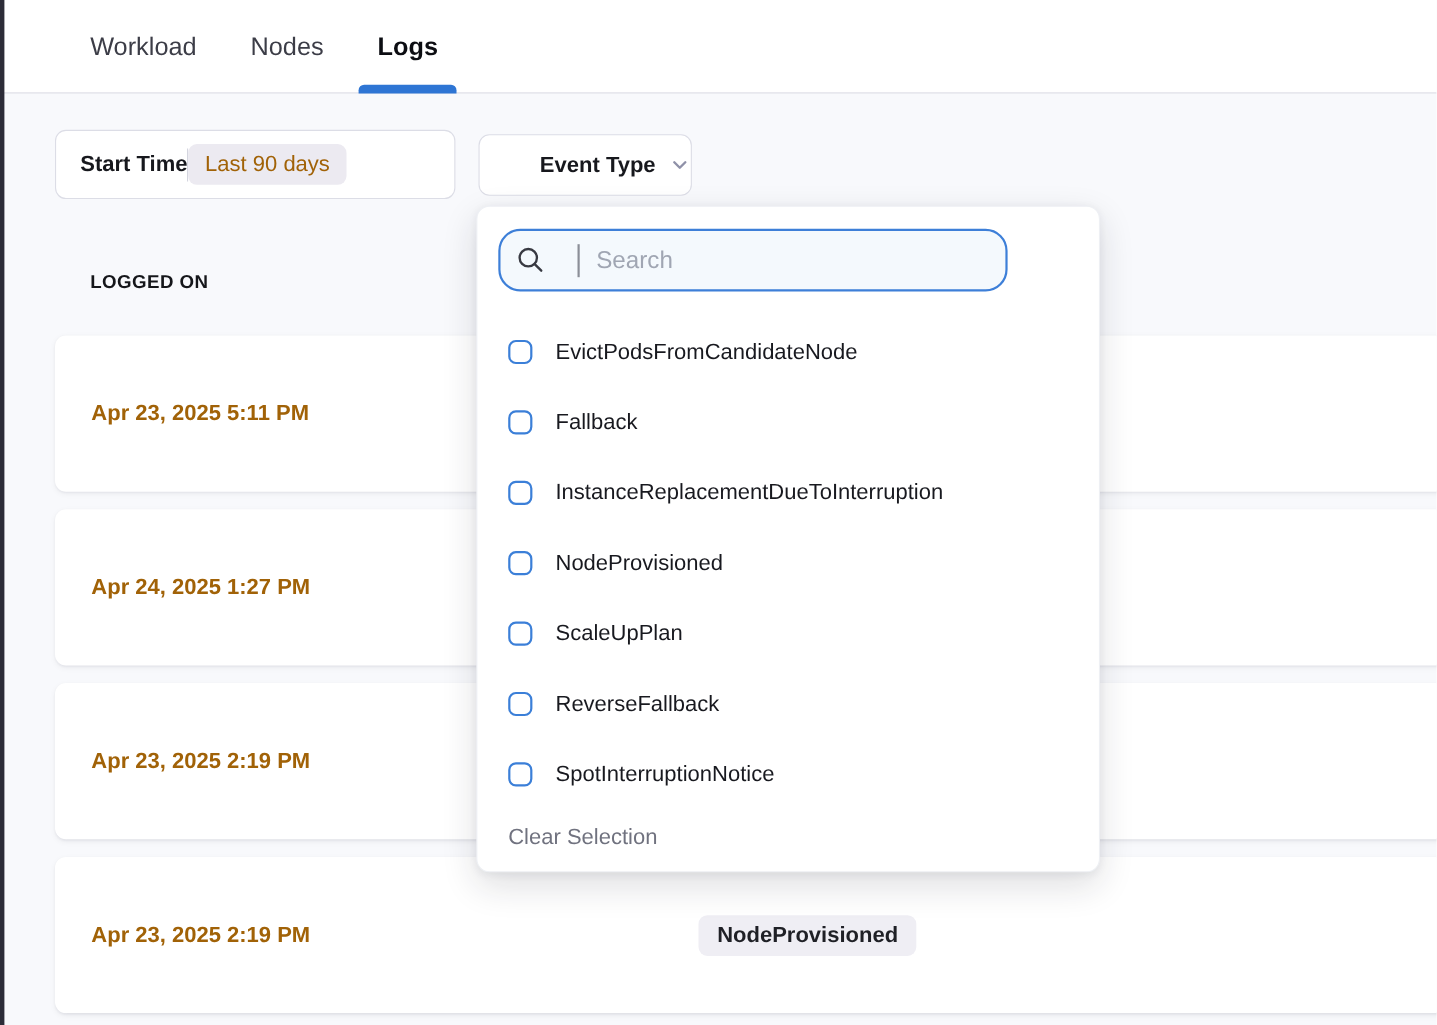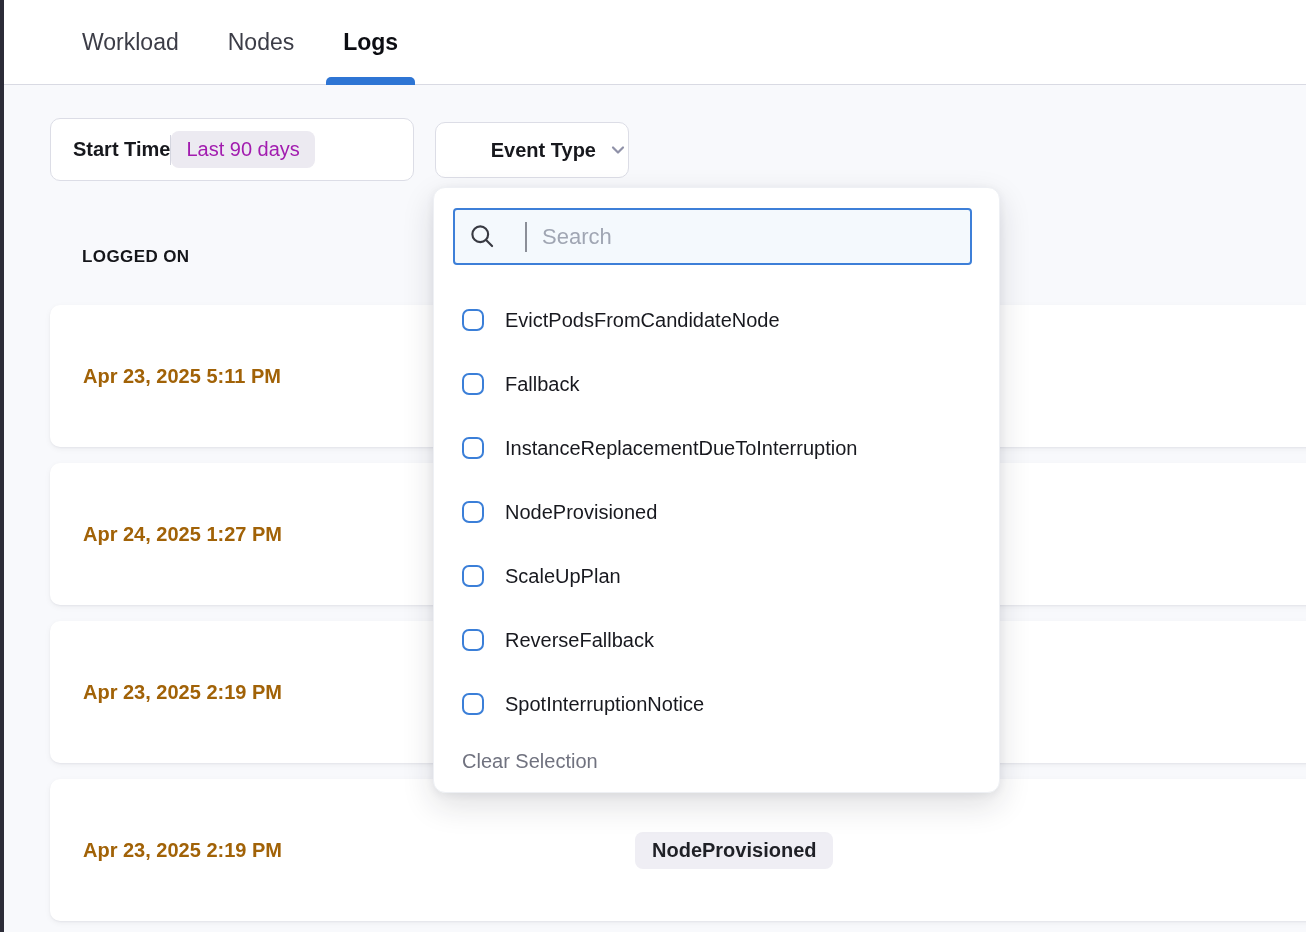--- a/index.html
+++ b/index.html
@@ -42,40 +42,40 @@
 
   
   .start-time-btn {
     position: absolute; left: 50px; top: 33px; width: 364px; height: 63px;
     background: #ffffff; border: 1px solid #dcdde6; border-radius: 10px;
     display: flex; align-items: center; padding: 0 22px; cursor: pointer;
   }
   .start-time-label { font-size: 20px; font-weight: 700; color: #17181d; }
   .filter-divider { width: 1px; height: 30px; background: #d4d5df; }
   .start-time-value {
-    background: #eceaf1; color: #a21caf; border-radius: 8px;
+    background: #eceaf1; color: #a16207; border-radius: 8px;
     font-size: 20px; padding: 7px 15px; white-space: nowrap;
   }
   .event-type-btn {
     position: absolute; left: 435px; top: 37px; width: 194px; height: 56px;
     background: #ffffff; border: 1px solid #dcdde6; border-radius: 10px;
     display: flex; align-items: center; justify-content: flex-end; gap: 12px; cursor: pointer;
   }
   .event-type-label { font-size: 20px; font-weight: 600; color: #17181d; }
 
   
   .dropdown {
     position: absolute; left: 433px; top: 102px; width: 567px; height: 606px;
     background: #ffffff; border: 1px solid #eef0f4; border-radius: 12px;
     box-shadow: 0 12px 32px rgba(25, 30, 45, 0.14), 0 2px 8px rgba(25,30,45,0.06);
     z-index: 30;
   }
   .search-box {
-    position: absolute; left: 19px; top: 20px; width: 519px; height: 57px;
-    background: #f4f9fd; border: 2px solid #3d7fd8; border-radius: 4px;
+    position: absolute; left: 19px; top: 20px; width: 463px; height: 57px;
+    background: #f4f9fd; border: 2px solid #3d7fd8; border-radius: 20px;
     display: flex; align-items: center; padding: 0 14px; gap: 12px;
   }
   .search-icon { flex: 0 0 auto; display: flex; }
   .search-caret {
     width: 2px; height: 30px; background: #8b8f98; margin-left: 17px; flex: 0 0 auto;
   }
   .search-input {
     flex: 1; border: none; outline: none; background: transparent;
     font-family: "Liberation Sans", sans-serif;
     font-size: 22px; color: #1c1d24; padding-left: 3px;

